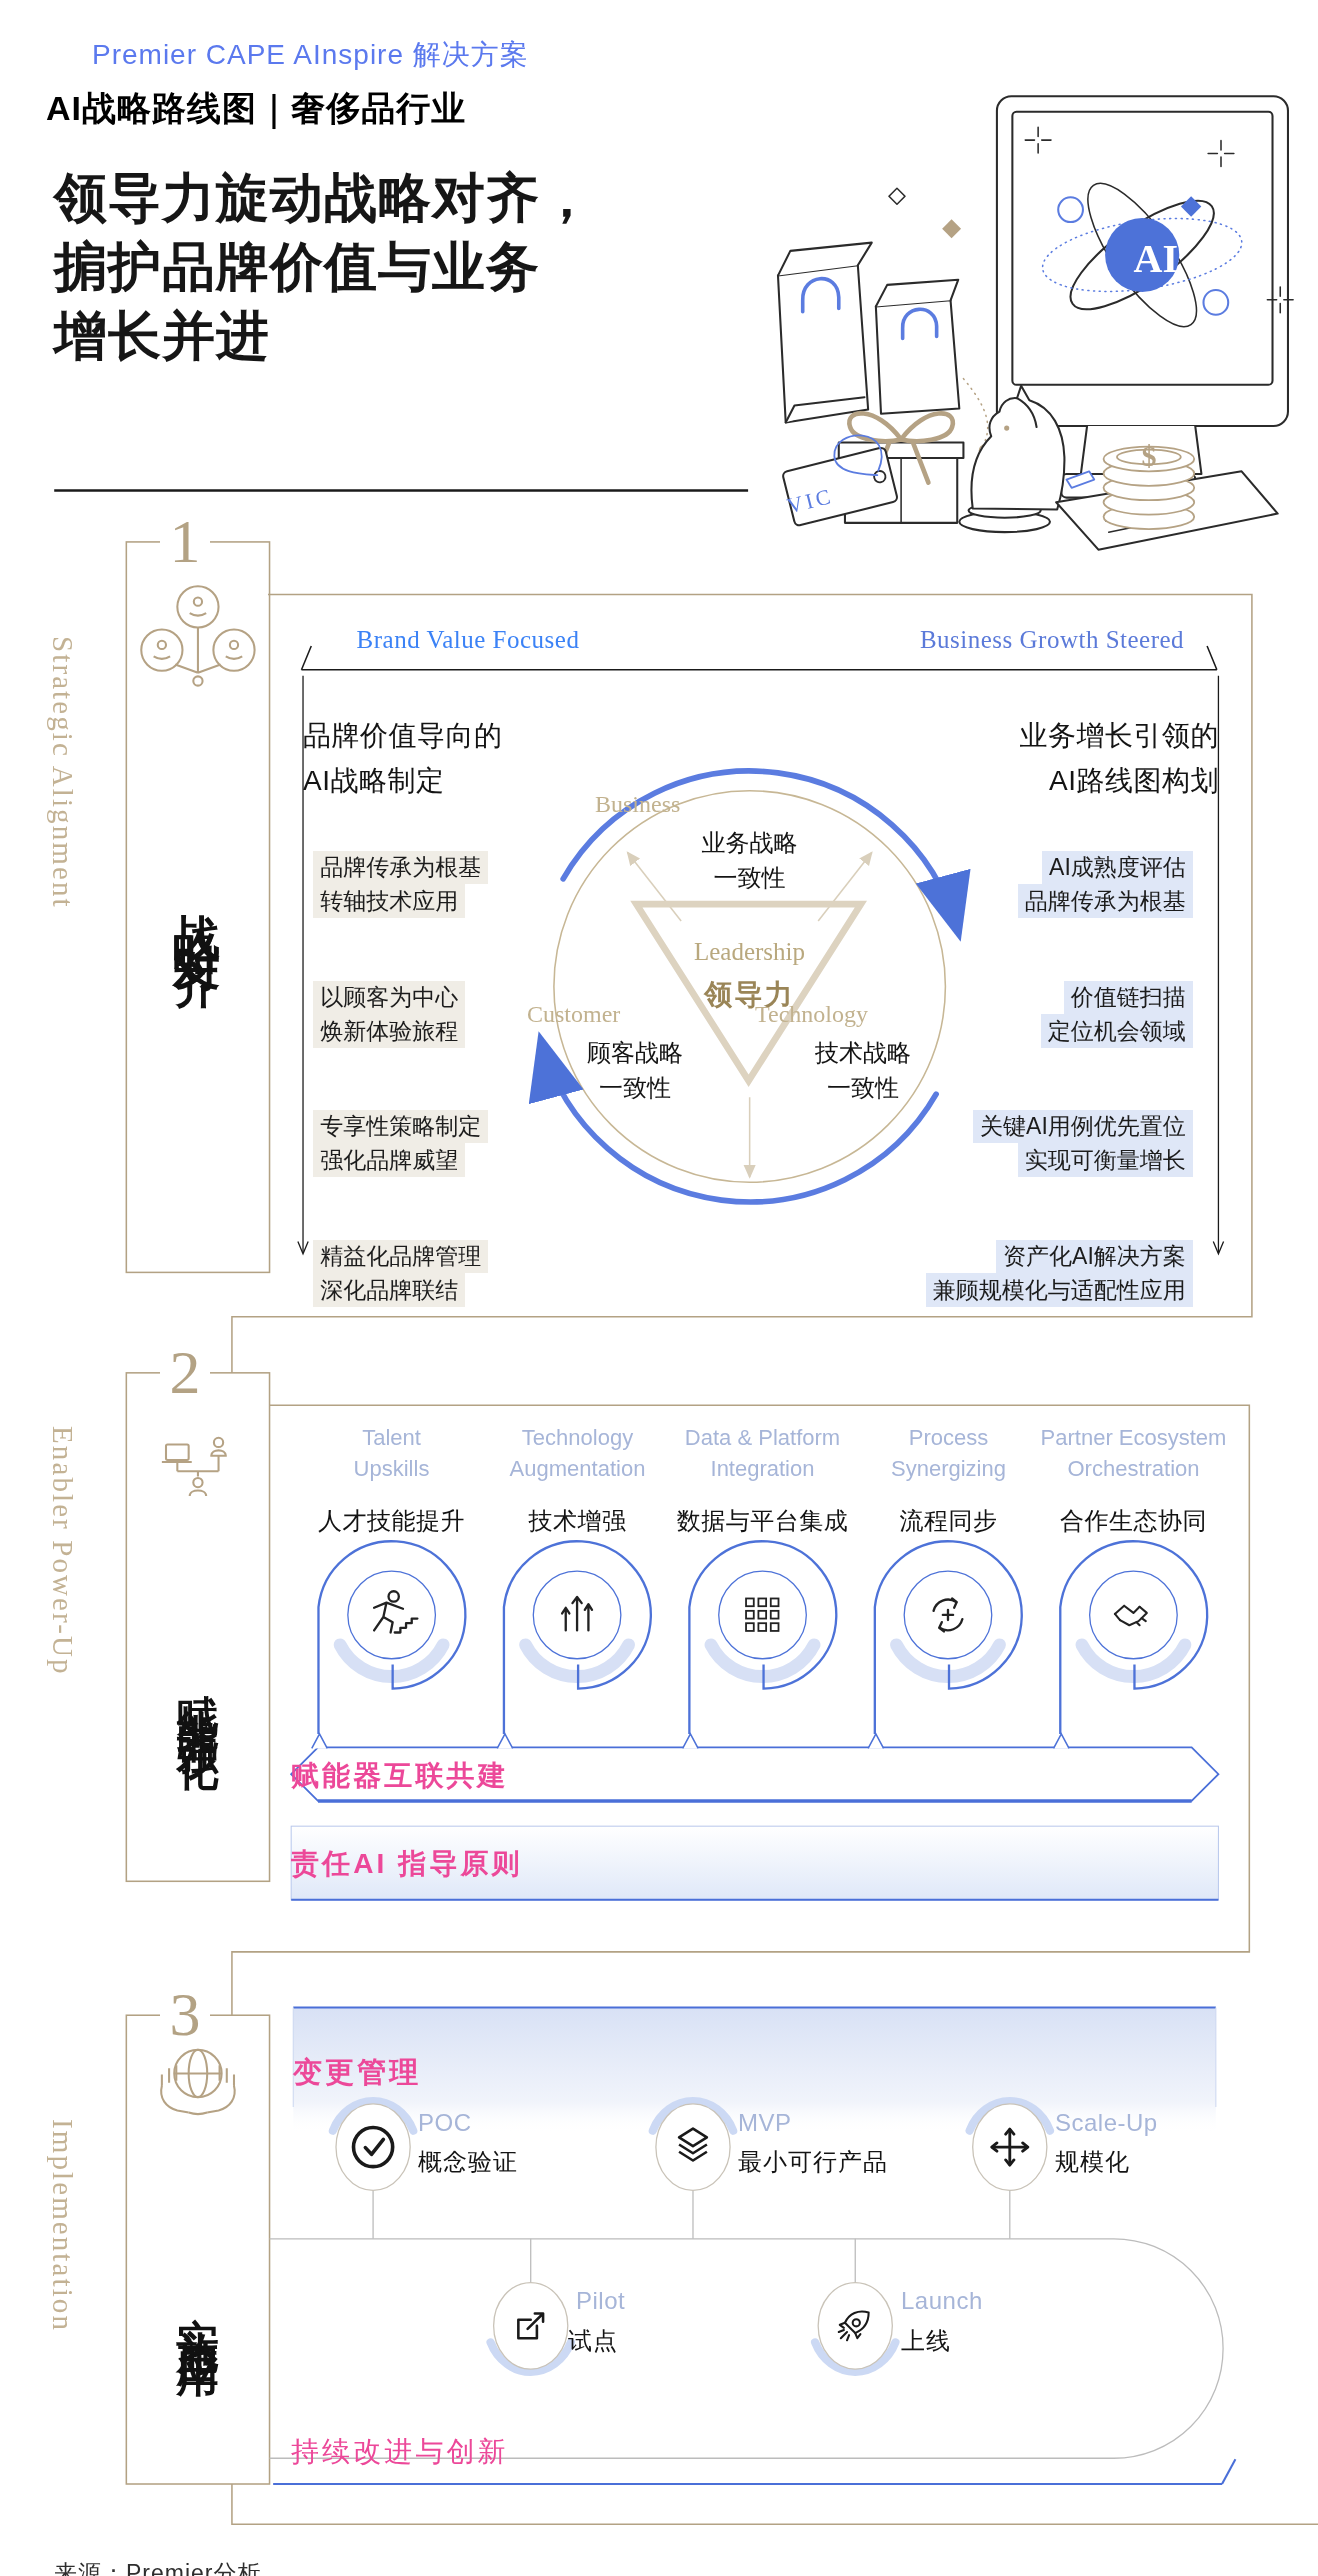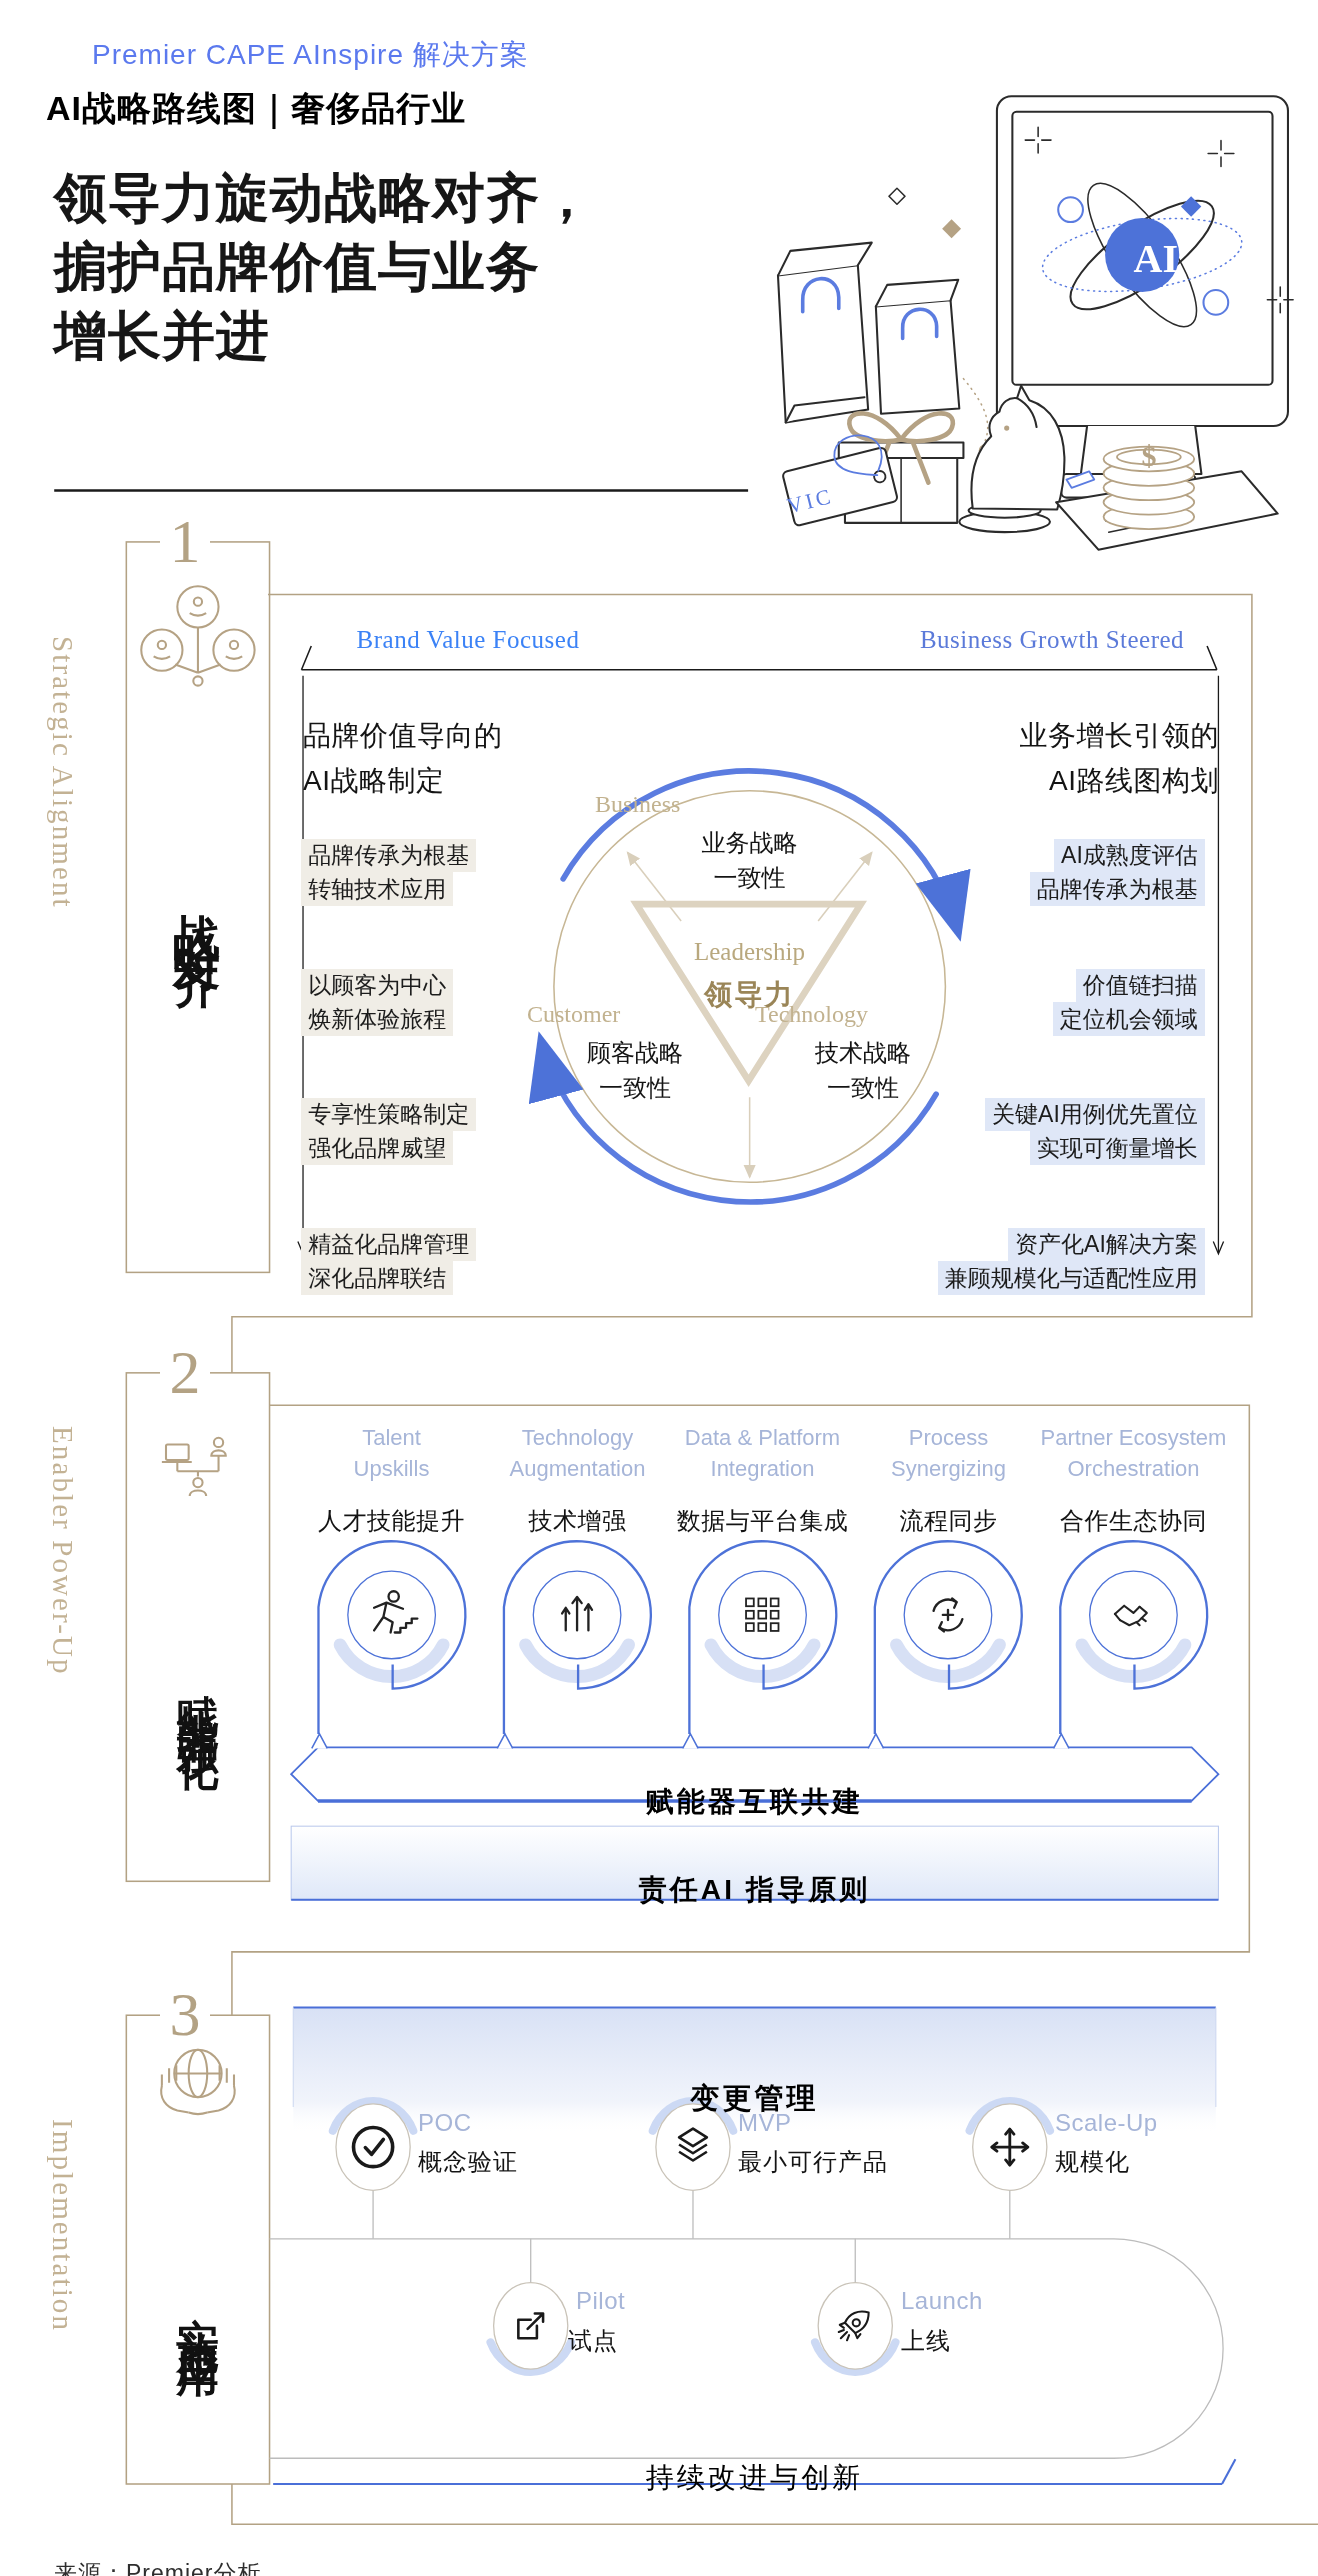--- a/index.html
+++ b/index.html
@@ -19,32 +19,32 @@
   .pillar-num span{background:#fff;padding:0 9.3px;}
   .pillar-title{left:126px;width:143px;height:361px;display:flex;align-items:center;justify-content:center;
                 writing-mode:vertical-rl;text-orientation:upright;letter-spacing:.32em;
                 font-size:47px;font-weight:600;color:#111;}
   .pillar-title.s2{font-size:42px;}
   .track{width:334px;text-align:center;font-family:"Liberation Serif",serif;font-size:25px;letter-spacing:0.5px;}
   .track.brand{color:#3b82f6;}
   .track.biz{color:#5b7ad9;}
   .heading{font-size:28px;line-height:1.62;color:#141414;font-weight:500;letter-spacing:0.5px;}
   .items{display:flex;flex-direction:column;}
-  .item{margin:0;text-decoration:underline;}
+  .item{margin:12px;text-decoration:underline;}
   .item div{display:inline-block;font-size:23px;line-height:1.0;padding:5.2px 7.2px;color:#1c1c1c;}
   .items.warm .item div{background:#f0ede6;}
   .items.cool .item div{background:#dfe7f7;}
   .items.right{text-align:right;}
   .hub-en{font-family:"Liberation Serif",serif;font-size:24px;color:#c2b28f;text-align:left;}
   .hub-cn{font-size:24px;line-height:1.45;color:#141414;text-align:center;font-weight:500;}
   .lead-en{font-family:"Liberation Serif",serif;font-size:25px;color:#b9a87e;text-align:center;}
   .lead-cn{font-size:28px;font-weight:700;color:#9a8557;text-align:center;letter-spacing:2.1px;}
   .en-col{width:191px;text-align:center;font-size:22px;line-height:1.4;color:#a6b5d8;font-weight:500;}
   .cn-col{width:191px;text-align:center;font-size:24px;color:#131313;font-weight:500;letter-spacing:0.5px;}
-  .banner-text{width:927px;text-align:center;font-size:28px;font-weight:600;color:#000000;letter-spacing:3.1px;margin-top:26px;}
+  .banner-text{width:927px;text-align:left;font-size:28px;font-weight:600;color:#ec4899;letter-spacing:3.1px;}
   .stage-en{font-size:24px;color:#a6b5d8;font-weight:500;letter-spacing:0.5px;}
   .stage-cn{font-size:24px;color:#141414;font-weight:500;letter-spacing:1px;}
   .footer{left:54px;top:2558px;font-size:23px;color:#2e2e2e;letter-spacing:1px;}
   .ai-label{width:72px;text-align:right;font-family:"Liberation Serif",serif;font-size:40px;font-weight:700;color:#fff;}
   .vic-label{font-family:"Liberation Serif",serif;font-size:21.6px;color:#5b7ce0;letter-spacing:3.1px;transform:rotate(-14deg);}
   .dollar-label{width:52px;text-align:center;font-family:"Liberation Serif",serif;font-size:30px;font-weight:700;color:#b5a284;}
 </style>
 </head>
 <body>
 

